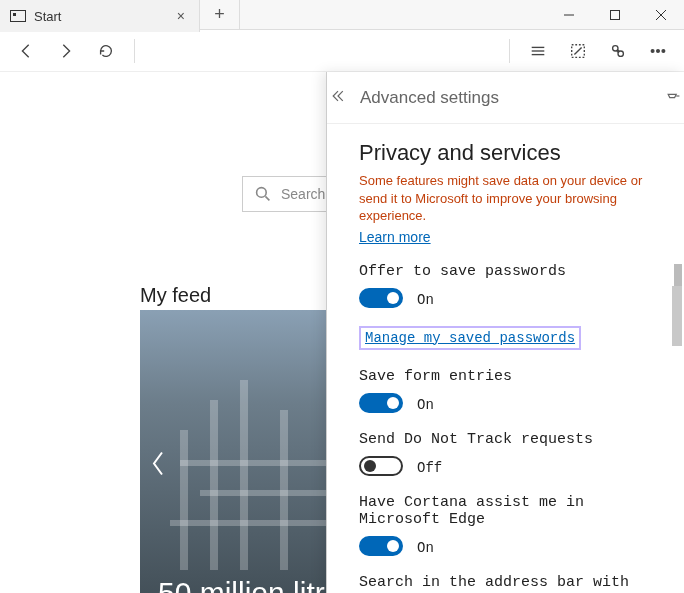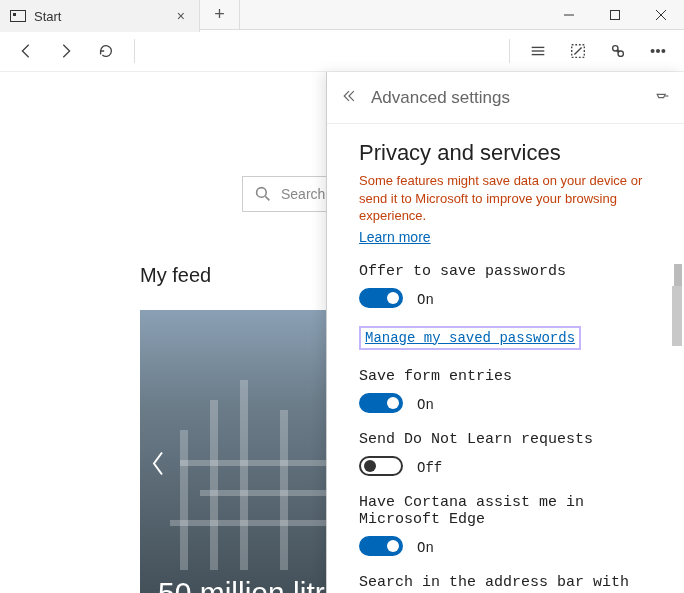--- a/index.html
+++ b/index.html
@@ -74,21 +74,21 @@
     border:1px solid #ccc;
     display:flex; align-items:center;
     padding: 0 12px;
     color:#888;
     gap:10px;
     background:#fff;
   }
   .searchbox svg { width:16px; height:16px; stroke:#888; fill:none; stroke-width:2;}
   .feed-title {
     position:absolute;
-    left: 140px; top: 192px;
+    left: 140px; top: 212px;
     font-size:20px;
     font-weight:400;
     color:#222;
   }
   .feed-card {
     position:absolute;
     left:140px; top:238px;
     width:360px; height:310px;
     background: linear-gradient(180deg,#8aa0b4 0%, #6c7d8a 30%, #3e4a52 100%);
     overflow:hidden;
@@ -110,21 +110,21 @@
   .flyout {
     position:absolute; top:72px; right:0; bottom:0; width:358px;
     background:#fff;
     border-left:1px solid #ccc;
     box-shadow:-4px 0 12px rgba(0,0,0,0.1);
     display:flex; flex-direction:column;
   }
   .flyout-header {
     height:52px;
     display:flex; align-items:center;
-    padding:0 14px;
+    padding:0 3px;
     gap:14px;
     color:#666;
     border-bottom:1px solid #eee;
   }
   .flyout-header .back svg, .flyout-header .pin svg { width:16px; height:16px; stroke:#666; fill:none; stroke-width:1.5;}
   .flyout-title { flex:1; font-size:17px; }
   .flyout-body {
     flex:1; overflow:hidden; padding: 16px 20px 0 32px;
     position:relative;
   }
@@ -299,21 +299,21 @@
       <div class="setting-label">Save form entries</div>
       <div class="toggle-row">
         <div class="toggle on">
             <div class="knob"></div>
           </div>
         <span class="toggle-text">On</span>
       </div>
     </div>
 
     <div class="setting">
-      <div class="setting-label">Send Do Not Learn requests</div>
+      <div class="setting-label">Send Do Not Track requests</div>
       <div class="toggle-row">
         <div class="toggle off">
             <div class="knob"></div>
           </div>
         <span class="toggle-text">Off</span>
       </div>
     </div>
 
     <div class="setting">
       <div class="setting-label">Have Cortana assist me in Microsoft Edge</div>

